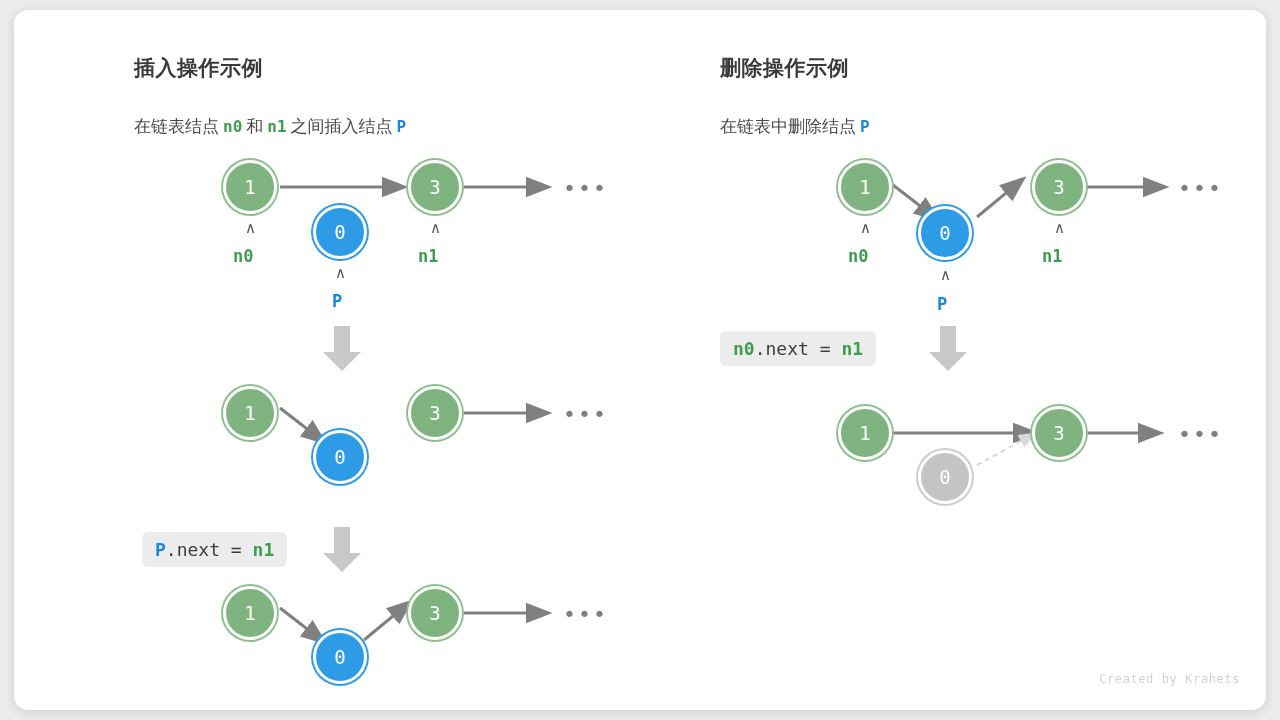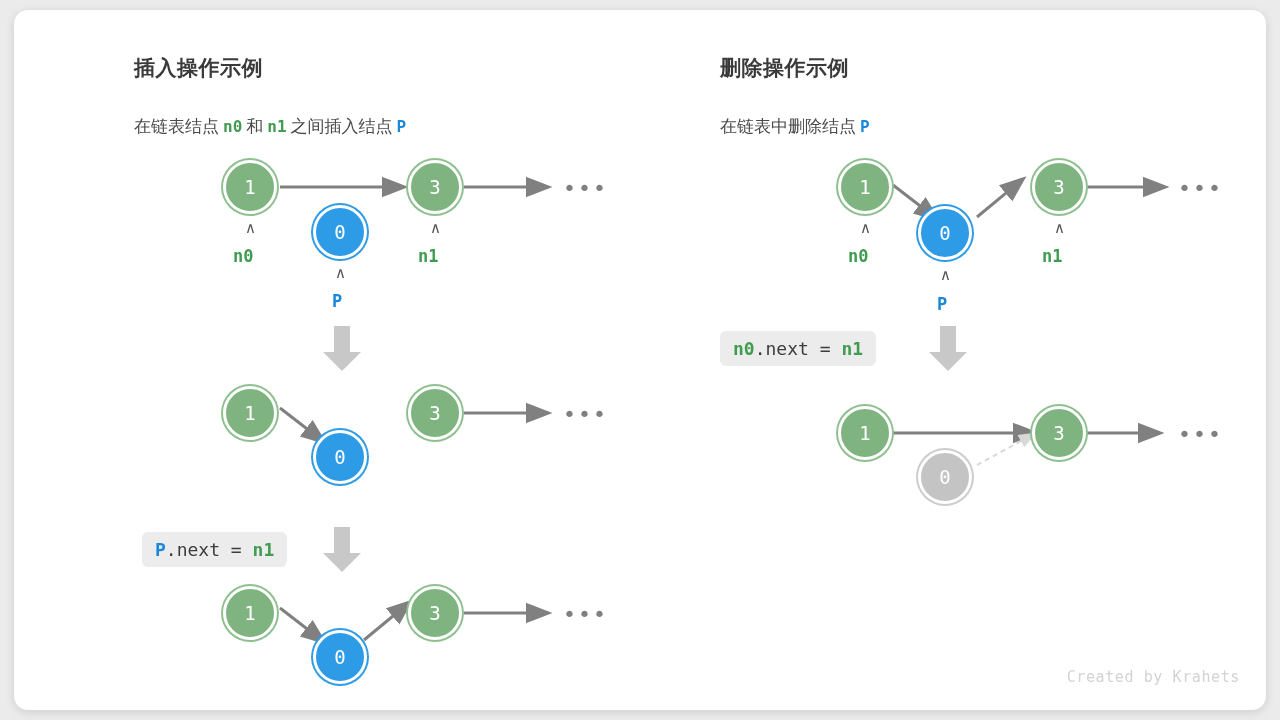--- a/index.html
+++ b/index.html
@@ -100,21 +100,21 @@
   }
   .codebox .tok { font-weight: bold; }
 
   .downarrow { position: absolute; }
 
   .credit {
     position: absolute;
     right: 26px;
     bottom: 24px;
     font-family: "DejaVu Sans Mono", monospace;
-    font-size: 15px;
+    font-size: 12px;
     color: #d3d3d3;
     letter-spacing: 0.6px;
   }
 </style>
 </head>
 <body>
 
 <div class="card">
 
   <div class="panel panel-left">

